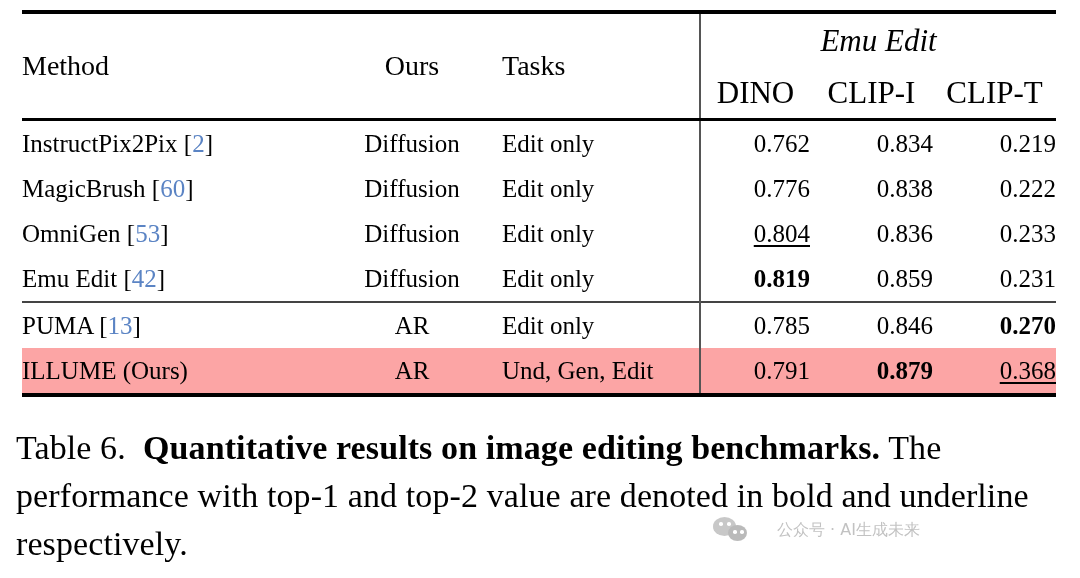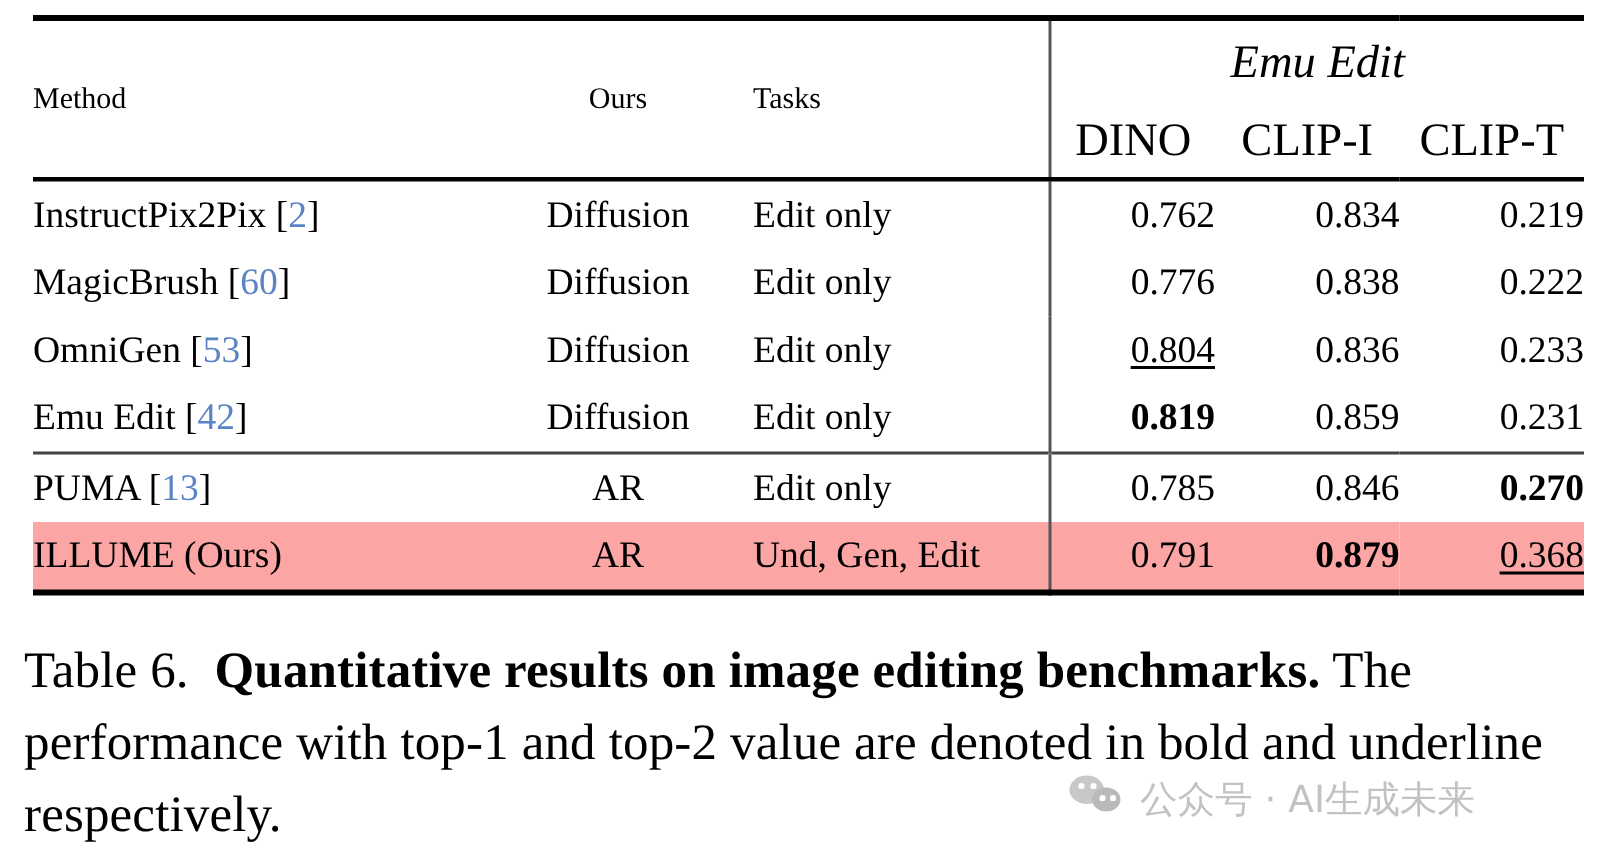--- a/index.html
+++ b/index.html
@@ -61,21 +61,21 @@
   .cell-method { text-align: left;   padding-left: 10px; }
   .cell-type   { text-align: center; }
   .cell-tasks  { text-align: left; padding-right: 4px; }
   .cell-num    { text-align: right; }
 
   
   .sep-left { border-left: 2px solid #555; }
 
   
   .head-row td { height: 52px; }
-  .head-main   { font-size: 20px; }
+  .head-main   { font-size: 28px; }
   .group-label { font-style: italic; font-size: 31px; text-align: center; }
   .sub-head    { font-size: 31px; text-align: center; }
 
   
   .data-row td { height: 45px; font-size: 25px; }
   .data-row.row-highlight td { background: #fca5a5; }
 
   .bold-val { font-weight: bold; }
   .underline-val { text-decoration: underline; text-underline-offset: 3px; }
   .cite { color: #5b84c4; }
@@ -92,24 +92,25 @@
     letter-spacing: 0.1px;
   }
   #caption .cap-strong { font-weight: bold; }
 
   
   #watermark {
     position: absolute;
     left: 713px;
     top: 516px;
     display: flex;
-    gap: 9px;
+    align-items: center;
+    gap: 26px;
     color: #bdbdbd;
     font-family: "DejaVu Sans", "Liberation Sans", sans-serif;
-    font-size: 25px;
+    font-size: 16px;
     opacity: 0.92;
     pointer-events: none;
   }
   #watermark .wm-logo {
     position: relative;
     width: 38px;
     height: 28px;
     flex: 0 0 auto;
   }
   #watermark .wm-logo .b1,

